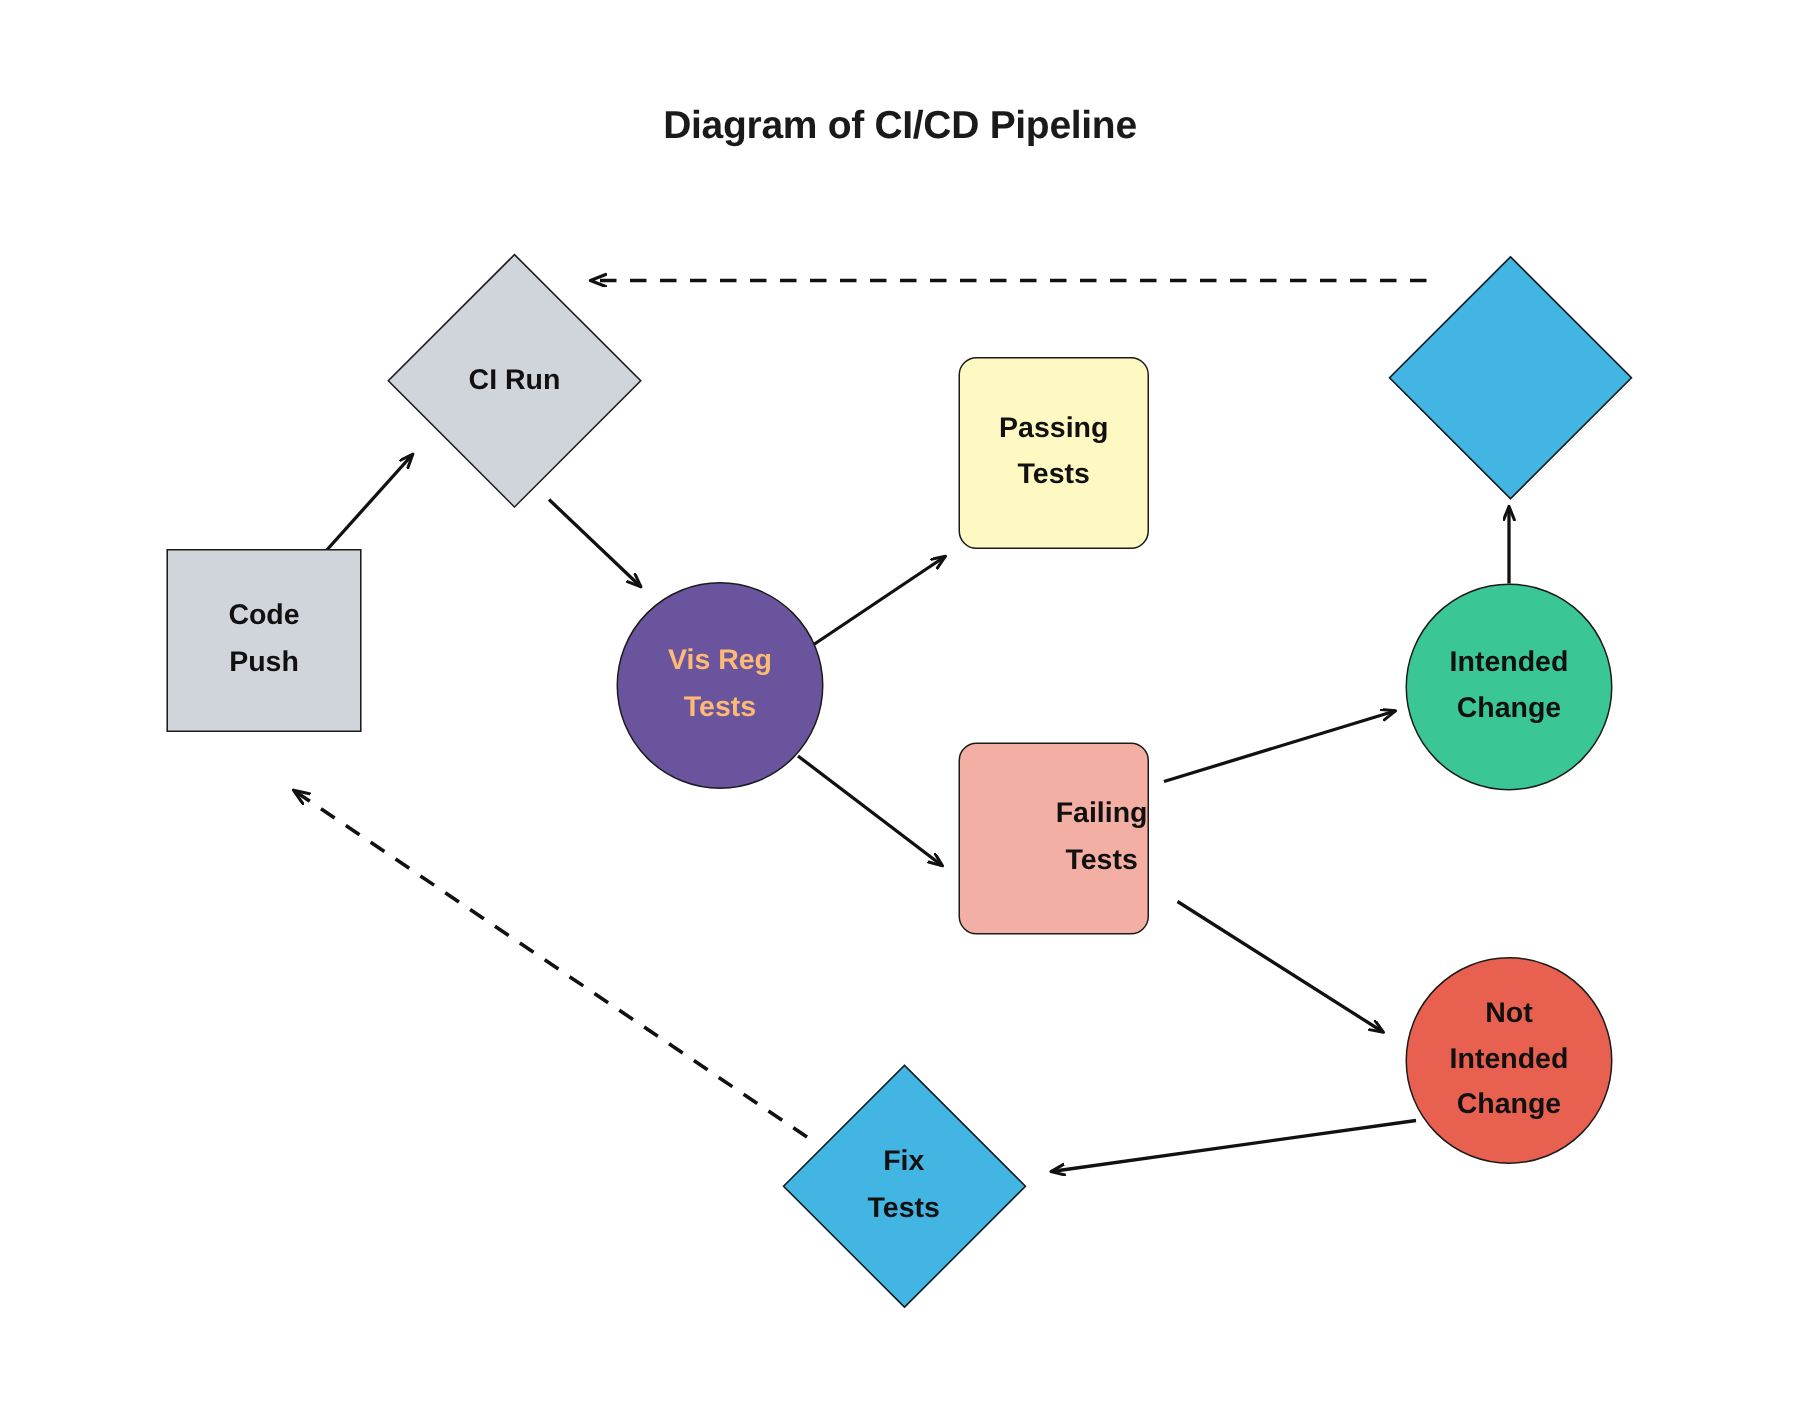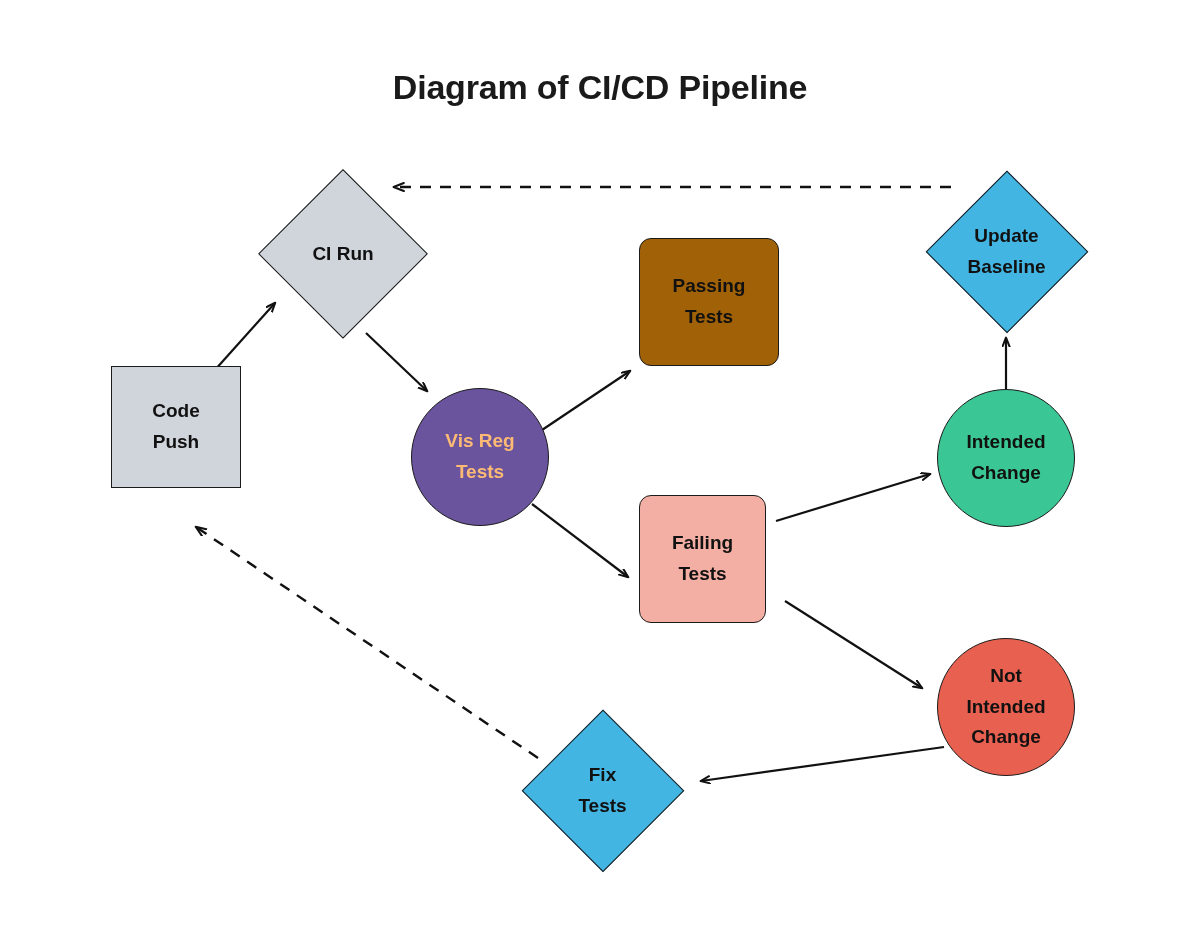--- a/index.html
+++ b/index.html
@@ -17,21 +17,21 @@
     height: 947px;
     background: #ffffff;
     overflow: hidden;
   }
   #diagram-title {
     position: absolute;
     left: 0;
     top: 68px;
     width: 1200px;
     text-align: center;
-    font-size: 34px;
+    font-size: 26px;
     font-weight: bold;
     color: #1a1a1a;
     letter-spacing: -0.2px;
   }
   
   #edge-layer {
     position: absolute;
     left: 0;
     top: 0;
     width: 1200px;
@@ -130,32 +130,30 @@
 Push</div>
       </div>
       <div class="node shape-diamond" style="left: 258px; top: 169px; width: 170px; height: 170px;">
         <div class="diamond-body" style="background: rgb(208, 212, 219);"></div>
         <div class="node-label" style="color: rgb(17, 17, 17);">CI Run</div>
       </div>
       <div class="node shape-circle" style="left: 411px; top: 388px; width: 138px; height: 138px; background: rgb(106, 84, 158);">
         <div class="node-label" style="color: #fdba74;">Vis Reg
 Tests</div>
       </div>
-      <div class="node shape-round" style="left: 639px; top: 238px; width: 140px; height: 128px; background: #a16207;">
+      <div class="node shape-round" style="left: 639px; top: 238px; width: 127px; height: 128px; background: #fef9c3;">
         <div class="node-label" style="color: rgb(17, 17, 17);">Passing
 Tests</div>
       </div>
-      <div class="node shape-round" style="left: 639px; top: 495px; width: 127px; height: 128px; background: rgb(244, 175, 164);">
+      <div class="node shape-round" style="left: 639px; top: 495px; width: 127px; height: 128px; background: rgb(244, 175, 164); justify-content: flex-end;">
         <div class="node-label" style="color: rgb(17, 17, 17);">Failing
 Tests</div>
       </div>
       <div class="node shape-diamond" style="left: 925px; top: 170px; width: 163px; height: 163px;">
         <div class="diamond-body" style="background: rgb(67, 181, 227);"></div>
-        <div class="node-label" style="color: rgb(17, 17, 17);">Update
-Baseline</div>
       </div>
       <div class="node shape-circle" style="left: 937px; top: 389px; width: 138px; height: 138px; background: rgb(58, 199, 149);">
         <div class="node-label" style="color: rgb(17, 17, 17);">Intended
 Change</div>
       </div>
       <div class="node shape-circle" style="left: 937px; top: 638px; width: 138px; height: 138px; background: rgb(232, 96, 79);">
         <div class="node-label" style="color: rgb(17, 17, 17);">Not
 Intended
 Change</div>
       </div>

